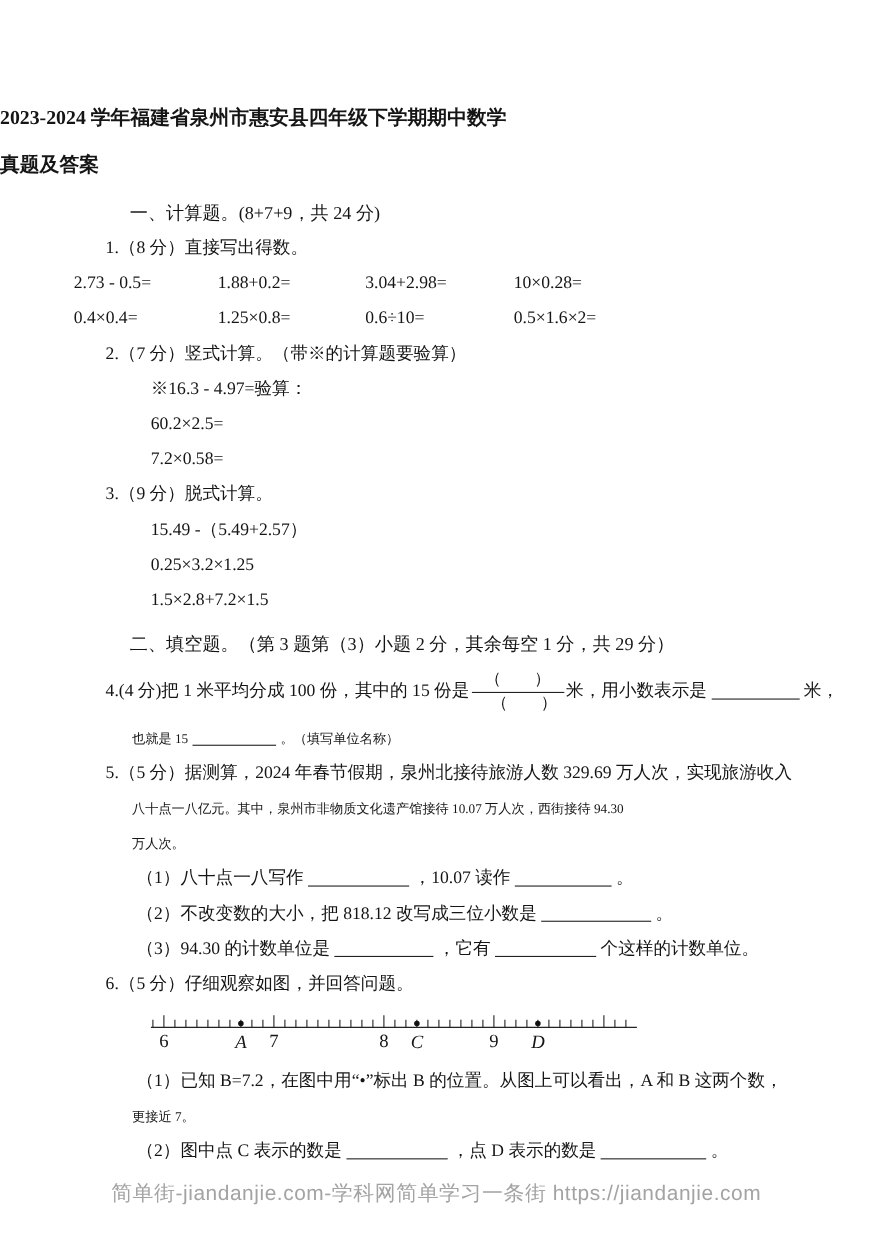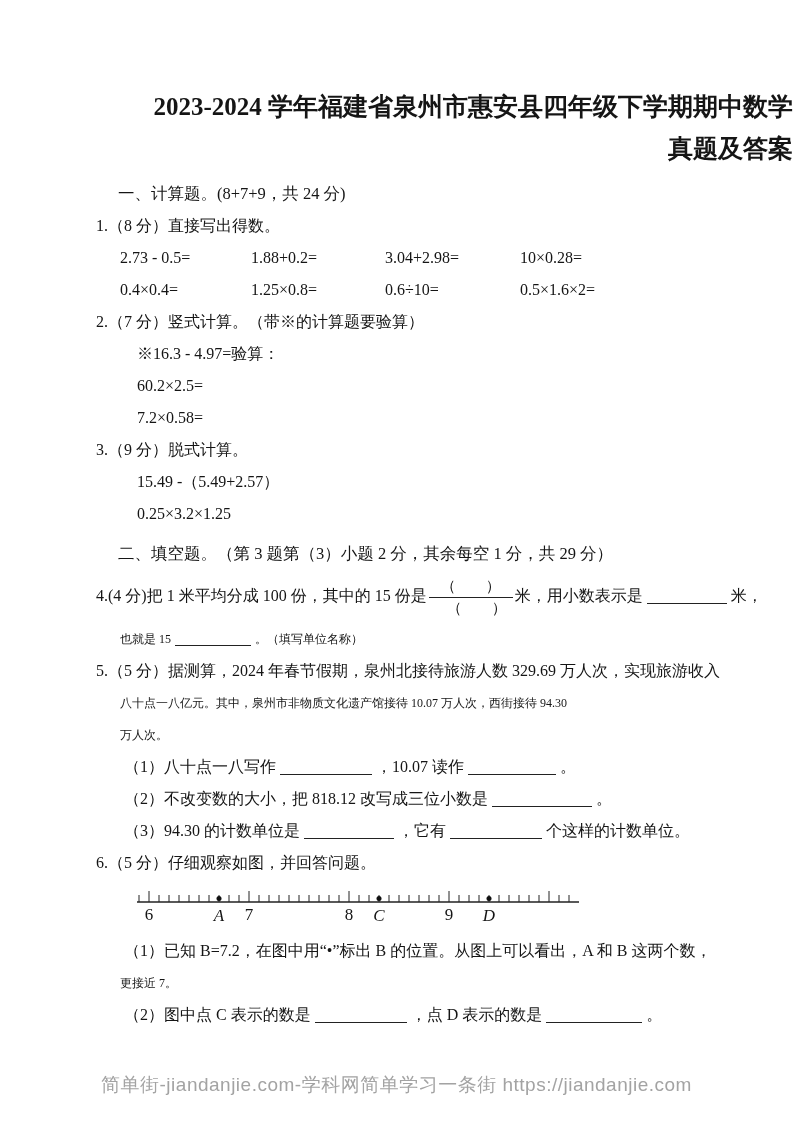--- a/index.html
+++ b/index.html
@@ -2,27 +2,27 @@
 <html><head>
 <meta charset="utf-8">
 <style>
   html,body{margin:0;padding:0;}
   body{
     width:793px;height:1122px;background:#ffffff;position:relative;overflow:hidden;
     font-family:"Liberation Serif","DejaVu Serif",serif;color:#151515;
   }
   .page{position:relative;width:793px;height:1122px;}
   .content{padding-top:86px;}
-  .h-title{text-align:right;font-size:25px;font-weight:bold;line-height:42px;white-space:nowrap;padding-left:37px;}
+  .h-title{text-align:left;font-size:18px;font-weight:bold;line-height:42px;white-space:nowrap;}
   .sec-head{margin:8px 0 0 118px;font-size:16.5px;font-weight:normal;line-height:32px;white-space:nowrap;}
   .q-line{margin-left:96px;font-size:16px;line-height:32px;white-space:nowrap;}
   .cont-line{margin-left:120px;font-size:12px;line-height:32px;white-space:nowrap;}
   .sub-line{margin-left:124px;font-size:16px;line-height:32px;white-space:nowrap;}
   .expr{margin-left:137px;font-size:16px;line-height:32px;white-space:nowrap;}
-  .expr-row{margin-left:120px;font-size:16px;line-height:32px;display:flex;white-space:nowrap;}
+  .expr-row{margin-left:67px;font-size:16px;line-height:32px;display:flex;white-space:nowrap;}
   .expr-row .c1{width:131px;}
   .expr-row .c2{width:134px;}
   .expr-row .c3{width:135px;}
   .blank{display:inline-block;border-bottom:1px solid #222;height:17px;vertical-align:-3px;margin:0 4px;}
   .w76{width:76px;} .w80{width:80px;} .w88{width:88px;} .w90{width:90px;}
   .w92{width:92px;} .w96{width:96px;} .w100{width:100px;}
   .frac{display:inline-block;text-align:center;vertical-align:middle;margin:0 2px;font-size:15px;line-height:19px;}
   .frac .top{display:block;border-bottom:1px solid #222;padding:0 12px 1px 12px;}
   .frac .bottom{display:block;padding:1px 6px 0 18px;}
   .q4-first{line-height:30px;padding:7px 0 5px 0;}
@@ -58,20 +58,21 @@
     </div>
 
     <div class="q-line">2.（7 分）竖式计算。（带※的计算题要验算）</div>
     <div class="expr">※16.3 - 4.97=验算：</div>
     <div class="expr">60.2×2.5=</div>
     <div class="expr">7.2×0.58=</div>
 
     <div class="q-line">3.（9 分）脱式计算。</div>
     <div class="expr">15.49 -（5.49+2.57）</div>
     <div class="expr">0.25×3.2×1.25</div>
+    <div class="expr">1.5×2.8+7.2×1.5</div>
 
     <div class="sec-head">二、填空题。（第 3 题第（3）小题 2 分，其余每空 1 分，共 29 分）</div>
 
     <div class="q-line q4-first">
       <span>4.(4 分)把 1 米平均分成 100 份，其中的 15 份是</span><span class="frac"><span class="top">（　　）</span><span class="bottom">（　　）</span></span><span>米，用小数表示是</span><span class="blank w80"></span><span>米，</span>
     </div>
     <div class="cont-line">
       <span>也就是 15</span><span class="blank w76"></span><span>。（填写单位名称）</span>
     </div>
 

